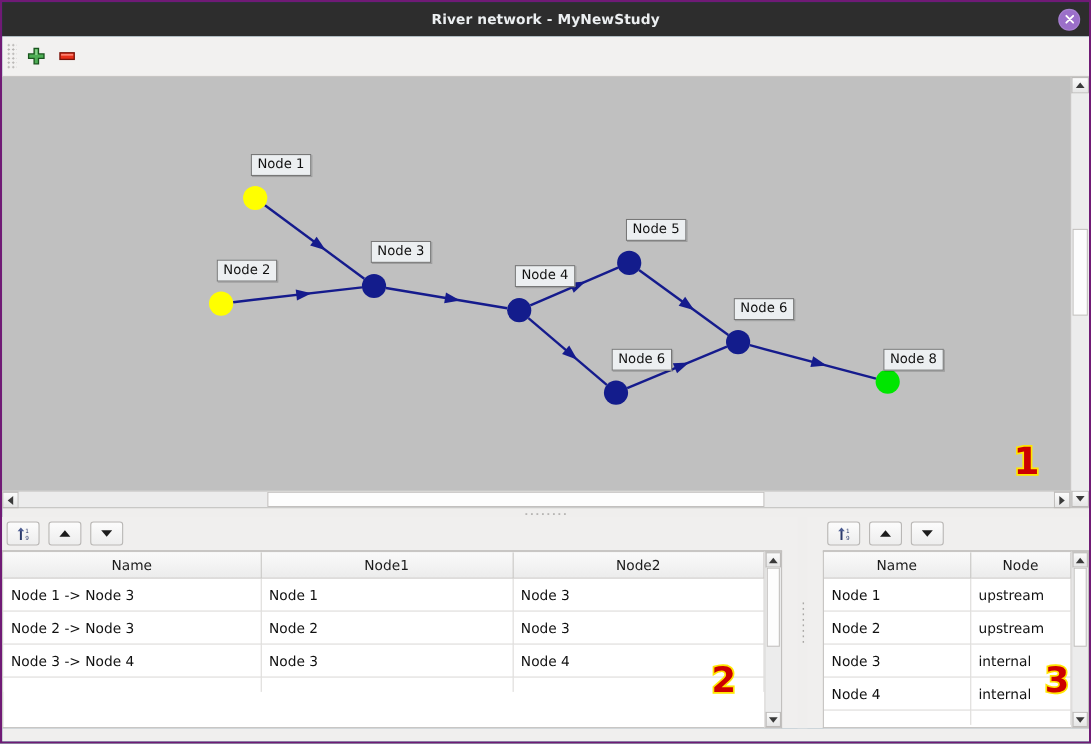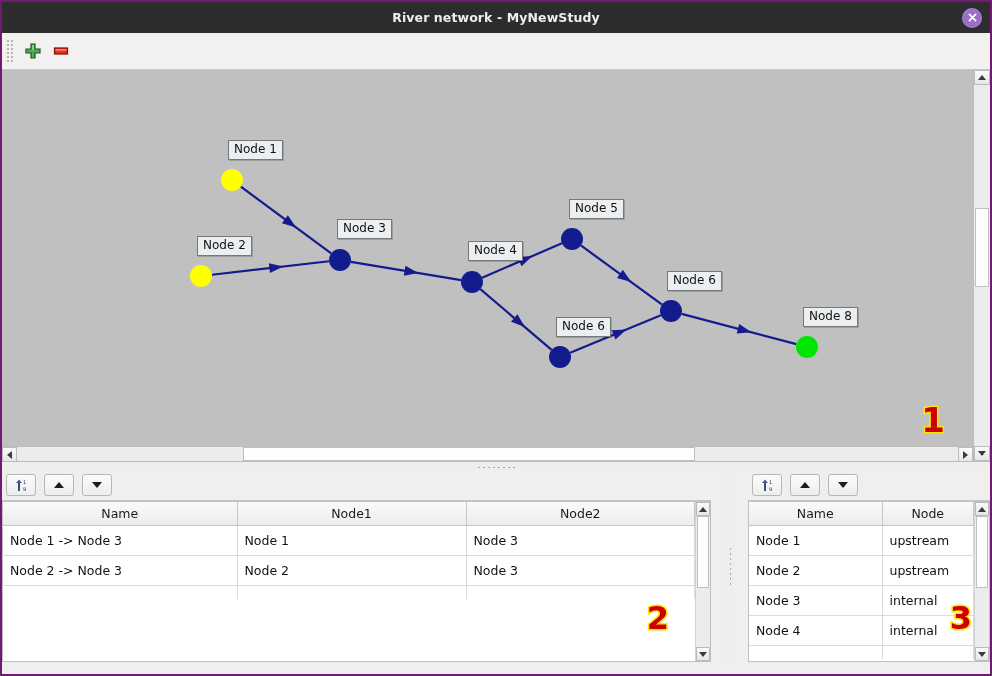--- a/index.html
+++ b/index.html
@@ -329,21 +329,21 @@
             </g>
         </svg>
         <div id="labels-layer">
             <div class="node-label" style="left: 226px; top: 70px;">Node 1</div>
             <div class="node-label" style="left: 195px; top: 166px;">Node 2</div>
             <div class="node-label" style="left: 335px; top: 149px;">Node 3</div>
             <div class="node-label" style="left: 466px; top: 171px;">Node 4</div>
             <div class="node-label" style="left: 567px; top: 129px;">Node 5</div>
             <div class="node-label" style="left: 554px; top: 247px;">Node 6</div>
             <div class="node-label" style="left: 665px; top: 201px;">Node 6</div>
-            <div class="node-label" style="left: 801px; top: 237px;">Node 8</div>
+            <div class="node-label" style="left: 801px; top: 247px;">Node 8</div>
           </div>
         <div class="annot" style="right:28px; bottom:9px;">1</div>
       </div>
 
       <div class="hscroll">
         <div class="sb-btn">
             <span class="arrow-left"></span>
           </div>
         <div class="sb-track">
           <div class="hthumb" id="hthumb" style="left: 24%; width: 48%;"></div>
@@ -404,20 +404,25 @@
                 <tr>
                   <td>Node 1 -&gt; Node 3</td>
                   <td>Node 1</td>
                   <td>Node 3</td>
                 </tr>
                 <tr>
                   <td>Node 2 -&gt; Node 3</td>
                   <td>Node 2</td>
                   <td>Node 3</td>
                 </tr>
+                <tr>
+                  <td>Node 3 -&gt; Node 4</td>
+                  <td>Node 3</td>
+                  <td>Node 4</td>
+                </tr>
                 <tr class="spacer">
                   <td></td>
                   <td></td>
                   <td></td>
                 </tr>
               </tbody>
           </table>
         </div>
         <div class="tbl-vscroll">
           <div class="sb-btn">

